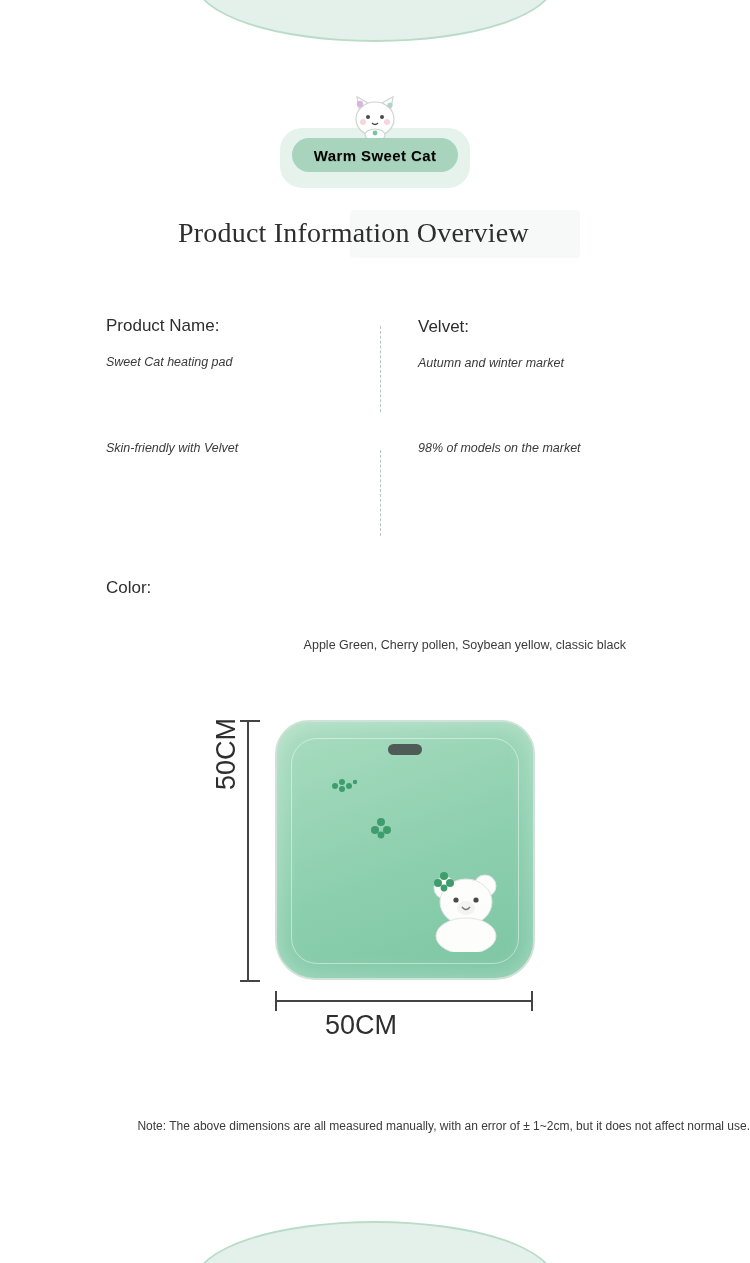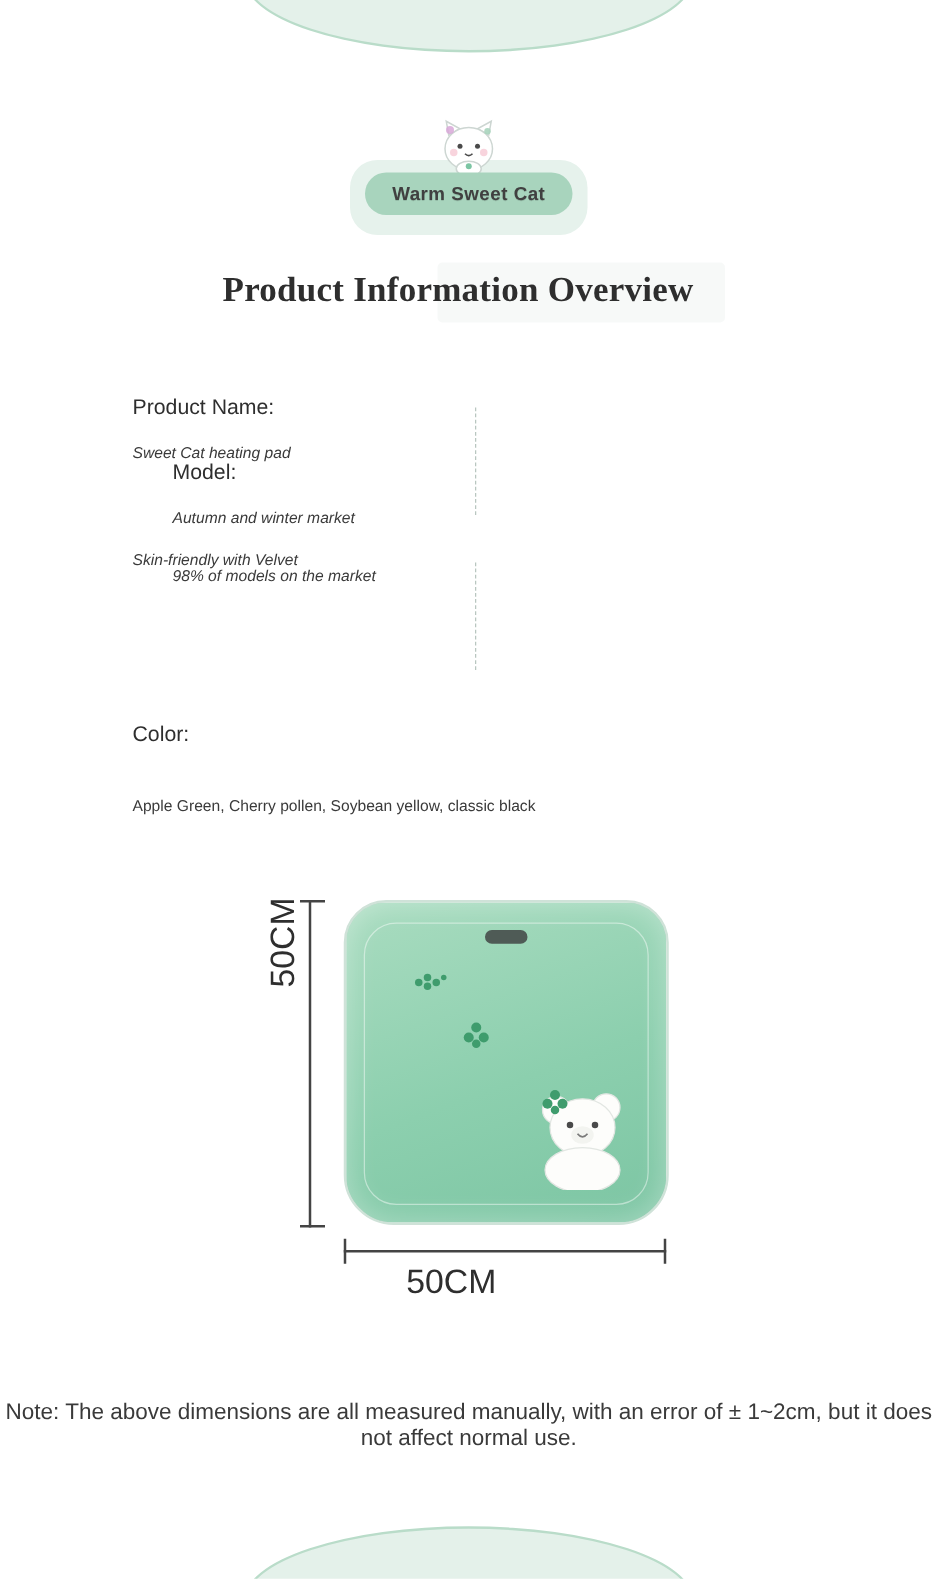--- a/index.html
+++ b/index.html
@@ -60,21 +60,21 @@
     top: 46px;
     width: 166px;
     height: 34px;
     background: #a8d4bd;
     border-radius: 17px;
     display: flex;
     align-items: center;
     justify-content: center;
   }
   .logo-text {
-    color: #404040;
+    color: #000000;
     font-size: 15px;
     font-weight: bold;
     letter-spacing: .4px;
     text-shadow: 0 1px 0 rgba(0,0,0,.12);
     white-space: nowrap;
   }
   .logo-cat {
     position: absolute;
     left: 66px;
     top: 0px;
@@ -85,21 +85,21 @@
   
   .page-title {
     position: absolute;
     left: 178px;
     top: 198px;
     width: 420px;
     font-size: 28px;
     line-height: 32px;
     color: #2e2e2e;
     font-family: "Liberation Serif", serif;
-    font-weight: bold;
+    font-weight: normal;
     letter-spacing: .2px;
   }
   .ghost-block {
     position: absolute;
     top: 210px;
     left: 350px;
     width: 230px;
     height: 48px;
     background: #f1f4f3;
     opacity: .55;
@@ -110,21 +110,20 @@
   .specs {
     position: absolute;
     left: 100px;
     top: 318px;
     width: 560px;
   }
   .spec-row {
     position: relative;
     display: flex;
     min-height: 124px;
-    flex-direction: column;
   }
   .spec-col {
     width: 50%;
     padding-right: 14px;
   }
   .spec-col.right { padding-left: 32px; }
   .spec-label {
     font-size: 17px;
     color: #2e2e2e;
     line-height: 17px;
@@ -154,20 +153,21 @@
     width: 520px;
   }
   .color-label {
     font-size: 17px;
     color: #2e2e2e;
     margin: 0 0 40px 0;
   }
   .color-value {
     font-size: 12.5px;
     color: #3a3a3a;
+    text-align: right;
   }
 
   
   .figure {
     position: absolute;
     left: 215px;
     top: 700px;
     width: 340px;
     height: 350px;
   }
@@ -263,22 +263,22 @@
     color: #2e2e2e;
     white-space: nowrap;
   }
 
   
   .note {
     position: absolute;
     left: 0;
     right: 0;
     top: 1119px;
-    text-align: center;
-    font-size: 18px;
+    text-align: right;
+    font-size: 12px;
     color: #3a3a3a;
   }
 </style>
 </head>
 <body>
 
 <div class="arc arc-top"></div>
 <div class="arc arc-bottom"></div>
 
 <div class="logo-wrap">
@@ -310,21 +310,21 @@
 
 <div class="specs">
 
   <div class="spec-row">
     <div class="divider"></div>
     <div class="spec-col">
       <div class="spec-label wrap">Product Name:</div>
       <div class="spec-value">Sweet Cat heating pad</div>
     </div>
     <div class="spec-col right">
-      <div class="spec-label">Model:</div>
+      <div class="spec-label">Velvet:</div>
       <div class="spec-value">Autumn and winter market</div>
     </div>
   </div>
 
   <div class="spec-row">
     <div class="divider"></div>
     <div class="spec-col">
       <div class="spec-value">Skin-friendly with Velvet</div>
     </div>
     <div class="spec-col right">

